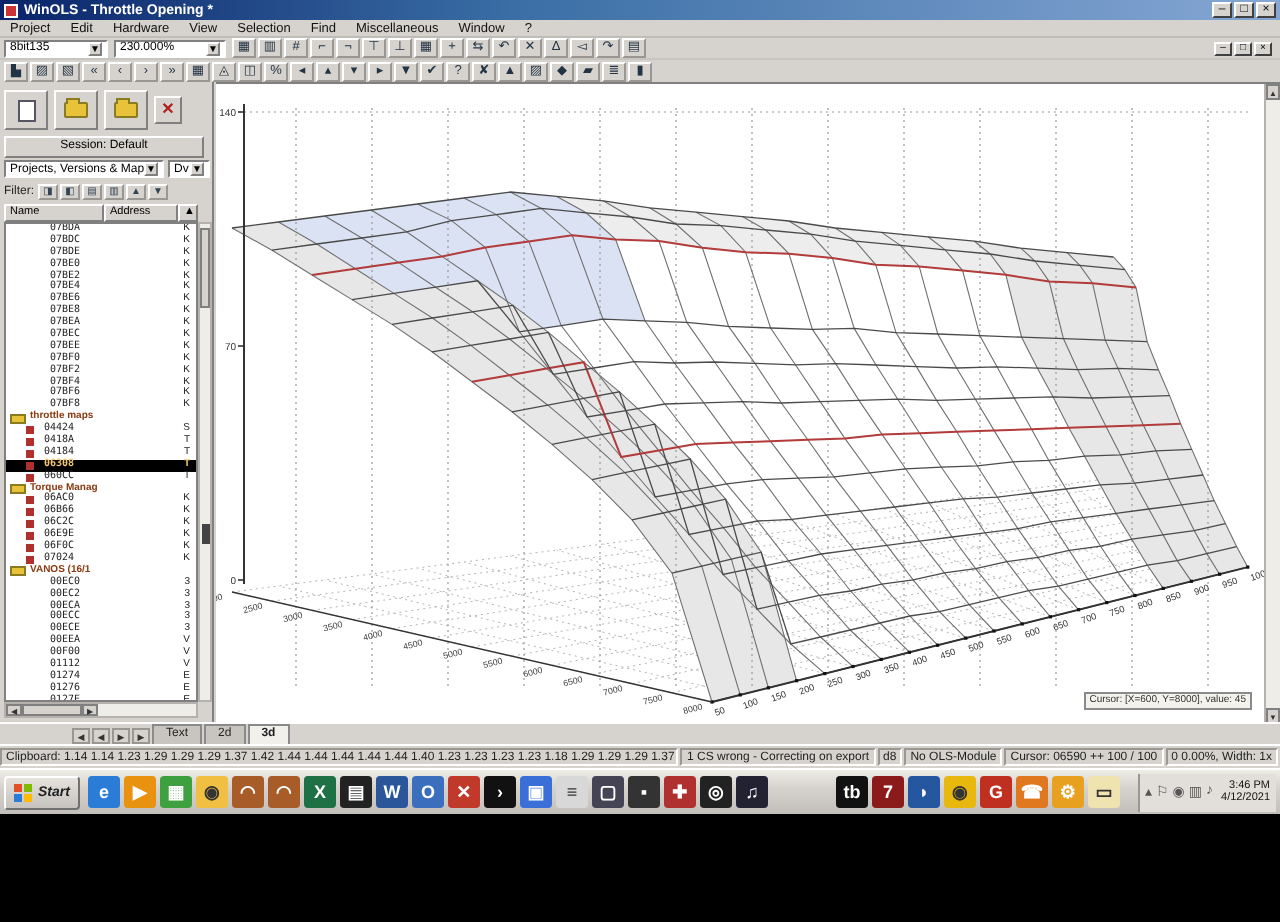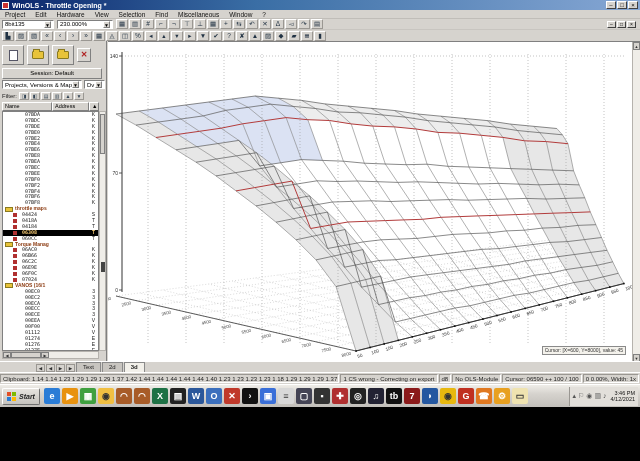--- a/index.html
+++ b/index.html
@@ -695,21 +695,21 @@
         <div class="task-ico" style="background: rgb(59, 111, 189);">O</div>
         <div class="task-ico" style="background: rgb(192, 57, 43);">✕</div>
         <div class="task-ico" style="background: rgb(17, 17, 17);">›</div>
         <div class="task-ico" style="background: rgb(58, 111, 216);">▣</div>
         <div class="task-ico" style="background: rgb(216, 216, 216); color: rgb(51, 51, 51);">≡</div>
         <div class="task-ico" style="background: rgb(68, 68, 85);">▢</div>
         <div class="task-ico" style="background: rgb(51, 51, 51);">▪</div>
         <div class="task-ico" style="background: rgb(176, 48, 48);">✚</div>
         <div class="task-ico" style="background: rgb(34, 34, 34);">◎</div>
         <div class="task-ico" style="background: rgb(34, 34, 51);">♫</div>
-        <div class="task-ico" style="background: rgb(17, 17, 17);">tb</div>
+        <div class="task-ico" style="background: rgb(17, 17, 17); margin-left: 32px;">tb</div>
         <div class="task-ico" style="background: rgb(139, 26, 26);">7</div>
         <div class="task-ico" style="background: rgb(36, 87, 160);">◗</div>
         <div class="task-ico" style="background: rgb(232, 184, 15); color: rgb(51, 51, 51);">◉</div>
         <div class="task-ico" style="background: rgb(192, 48, 32);">G</div>
         <div class="task-ico" style="background: rgb(224, 120, 32);">☎</div>
         <div class="task-ico" style="background: rgb(232, 160, 32);">⚙</div>
         <div class="task-ico" style="background: rgb(239, 227, 176); color: rgb(51, 51, 51);">▭</div>
       </div>
     <div id="tray">
       <span id="tray-icons" style="display:flex;">

